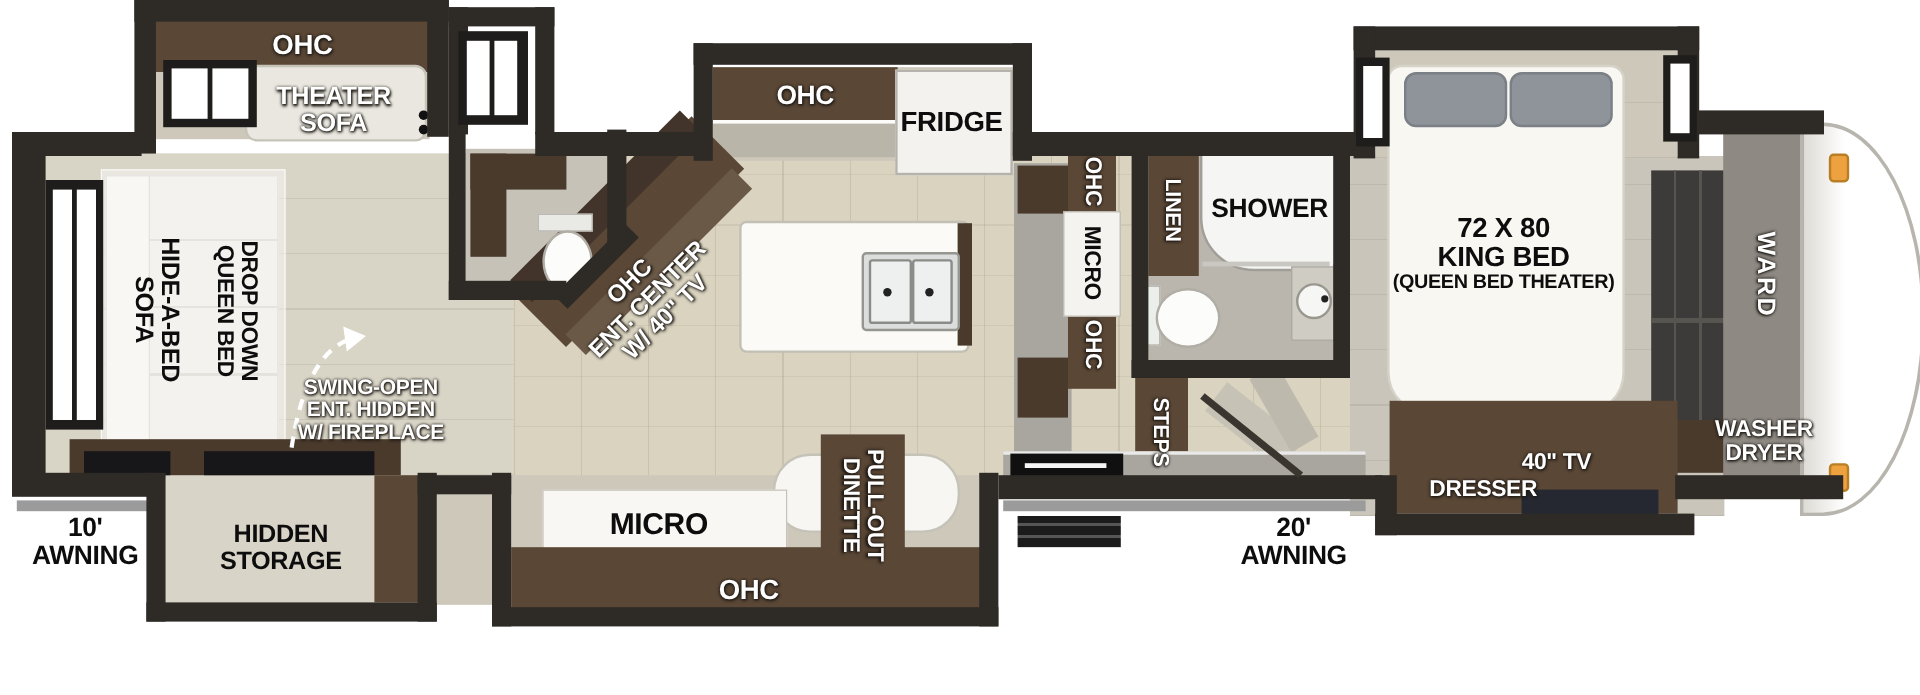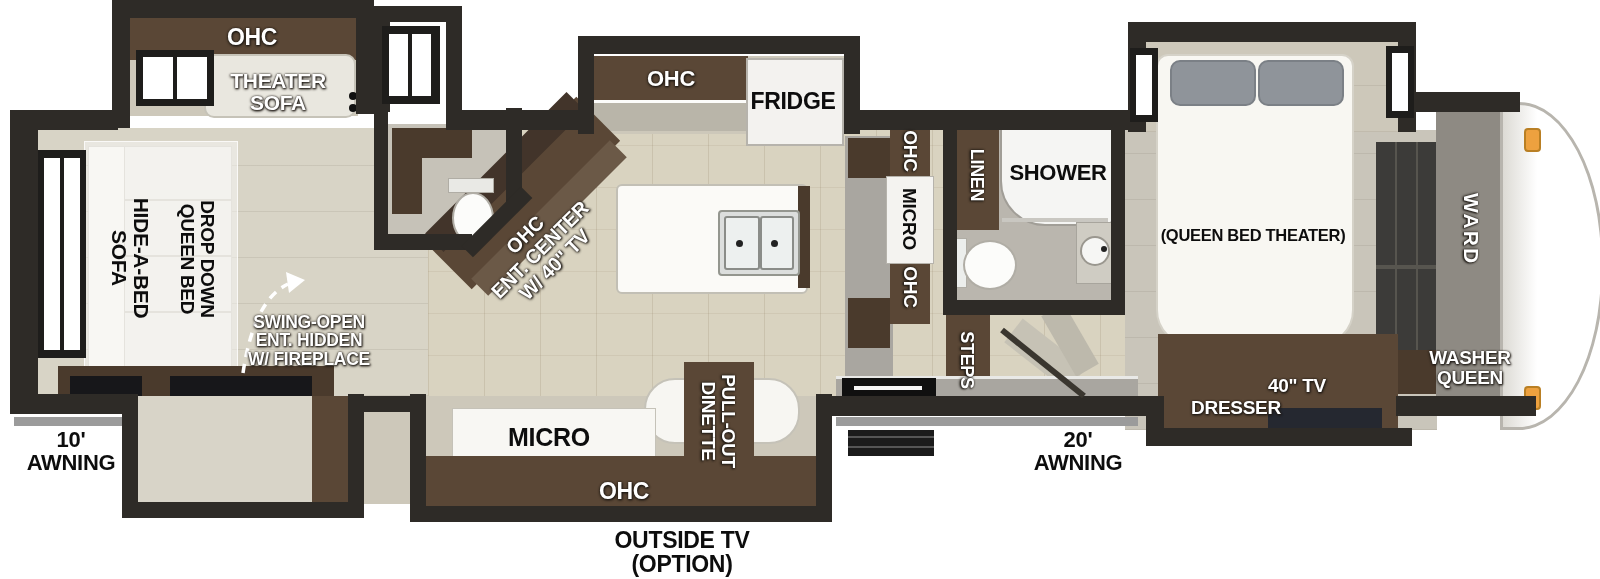--- a/index.html
+++ b/index.html
@@ -184,39 +184,41 @@
 SOFA</div>
   <div class="lbl black r90" style="left:130px;top:258px;font-size:21px;">HIDE-A-BED
 SOFA</div>
   <div class="lbl black r90" style="left:197px;top:259px;font-size:19px;">DROP DOWN
 QUEEN BED</div>
   <div class="lbl white" style="left:309px;top:341px;font-size:17.5px;">SWING-OPEN
 ENT. HIDDEN
 W/ FIREPLACE</div>
   <div class="lbl black" style="left:71px;top:451px;font-size:22px;">10'
 AWNING</div>
+  <div class="lbl black" style="left:234px;top:457px;font-size:21px;">HIDDEN
+STORAGE</div>
   <div class="lbl white" style="left:671px;top:79px;font-size:22px;">OHC</div>
   <div class="lbl black" style="left:793px;top:101px;font-size:23px;">FRIDGE</div>
   <div class="lbl white rm45" style="left:540px;top:250px;font-size:20px;">OHC
 ENT. CENTER
 W/ 40" TV</div>
   <div class="lbl white r90" style="left:910px;top:151px;font-size:19px;">OHC</div>
   <div class="lbl black r90" style="left:909px;top:219px;font-size:19px;">MICRO</div>
   <div class="lbl white r90" style="left:910px;top:287px;font-size:19px;">OHC</div>
   <div class="lbl white r90" style="left:977px;top:175px;font-size:18px;">LINEN</div>
   <div class="lbl black" style="left:1058px;top:173px;font-size:22px;">SHOWER</div>
   <div class="lbl white r90" style="left:967px;top:360px;font-size:18px;">STEPS</div>
+  <div class="lbl black" style="left:1253px;top:202px;font-size:23px;">72 X 80
+KING BED</div>
   <div class="lbl black" style="left:1253px;top:236px;font-size:16.5px;">(QUEEN BED THEATER)</div>
   <div class="lbl white r90" style="left:1471px;top:229px;font-size:21px;letter-spacing:2px;">WARD</div>
   <div class="lbl white" style="left:1470px;top:368px;font-size:19px;">WASHER
-QUEEN</div>
+DRYER</div>
   <div class="lbl white" style="left:1236px;top:408px;font-size:19px;">DRESSER</div>
   <div class="lbl white" style="left:1297px;top:386px;font-size:19px;">40" TV</div>
   <div class="lbl black" style="left:1078px;top:451px;font-size:22px;">20'
 AWNING</div>
   <div class="lbl black" style="left:549px;top:437px;font-size:25px;">MICRO</div>
   <div class="lbl white" style="left:624px;top:491px;font-size:23px;">OHC</div>
   <div class="lbl white r90" style="left:718px;top:421px;font-size:19px;">PULL-OUT
 DINETTE</div>
-  <div class="lbl black" style="left:682px;top:552px;font-size:23px;">OUTSIDE TV
-(OPTION)</div>
 
 </div>
 
 </body></html>

